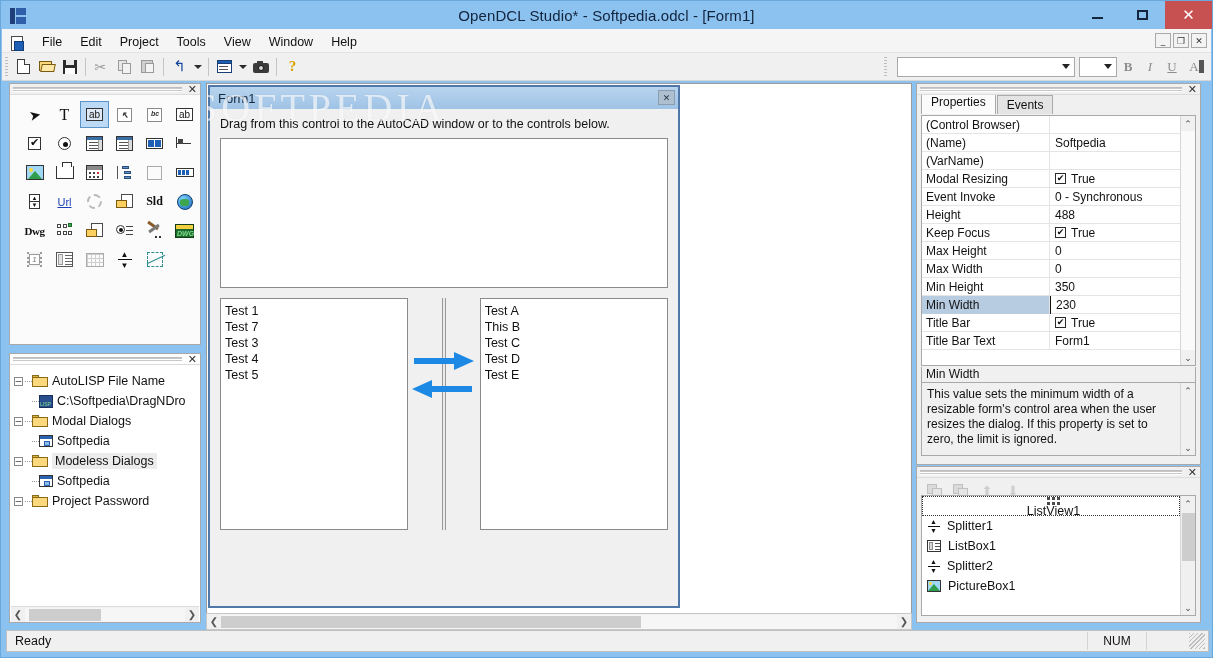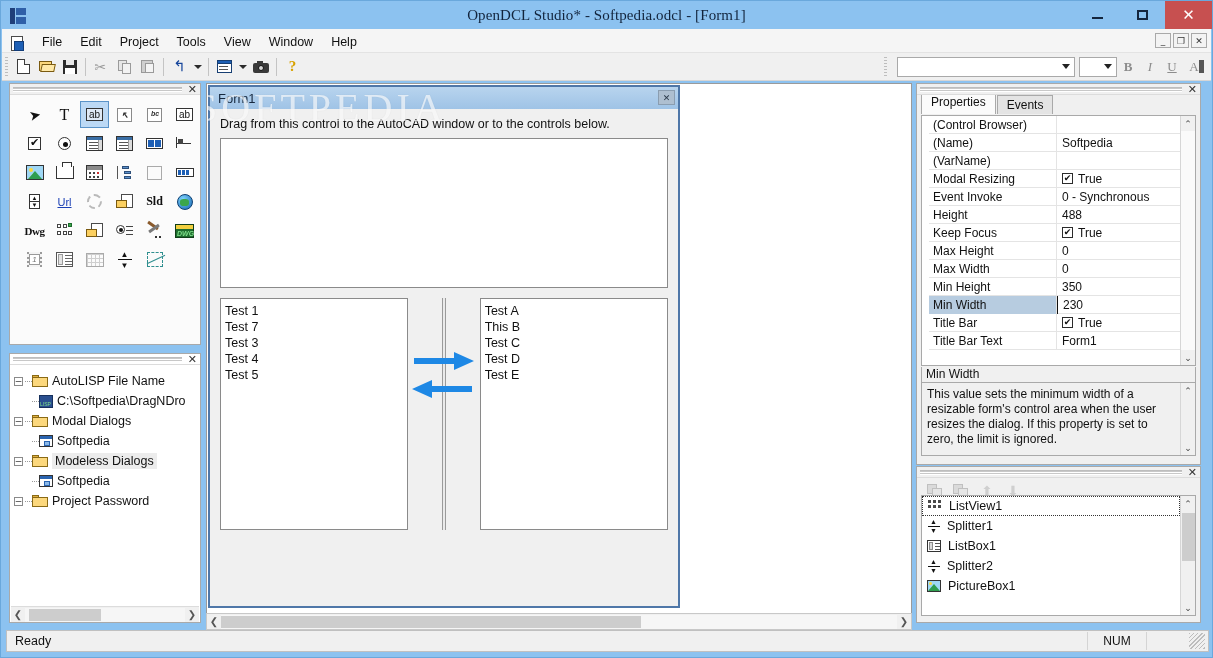--- a/index.html
+++ b/index.html
@@ -28,21 +28,20 @@
     width: 16px; height: 16px; margin-left: 9px; margin-top: 2px;
     position: relative; flex: none;
   }
   #app-icon .b1 { position:absolute; left:0; top:0; width:5px; height:16px; background:#1f3f7a; }
   #app-icon .b2 { position:absolute; left:6px; top:0; width:10px; height:7px; background:#2f5fa8; }
   #app-icon .b3 { position:absolute; left:6px; top:9px; width:10px; height:7px; background:#2f5fa8; }
   #title-text {
     position: absolute; left: 0; right: 0; text-align: center;
     font-size: 15px; color: #12243c; letter-spacing: .1px;
     pointer-events: none;
-    font-family: Liberation Serif, serif;
   }
   #win-btns { position: absolute; right: 0; top: 0; display: flex; height: 28px; }
   #win-btns .wb {
     width: 45px; height: 28px; display: flex; align-items: center; justify-content: center;
     color: #14263e; font-size: 13px; line-height: 1;
   }
   #win-btns .wb.close { background: #c75050; color: #fff; width: 47px; }
   .glyph-min { display:block; width:11px; height:2px; background:#14263e; margin-top:6px; }
   .glyph-max { display:block; width:11px; height:10px; border:2px solid #14263e; }
   .glyph-x { font-size: 15px; font-family:"DejaVu Sans", sans-serif; }
@@ -306,21 +305,21 @@
   #prop-tabs { display:flex; height:19px; padding-left:4px; background:#f0f0f0; align-items:flex-end; }
   .ptab {
     padding: 2px 9px 2px 9px; font-size:12px; color:#111;
     border:1px solid #a9a9a9; border-bottom:none; background:#e4e4e4; margin-right:1px;
   }
   .ptab.active { background:#fbfbfb; padding-bottom:5px; }
   #prop-grid {
     position:absolute; left:4px; right:4px; top:31px; height:251px;
     background:#fff; border:1px solid #a9a9a9; overflow:hidden; display:flex;
   }
-  #prop-rows { flex:1;padding-left:7px; }
+  #prop-rows { flex:1; }
   .prow { display:flex; height:18px; border-bottom:1px solid #e4e4e4; font-size:12px; color:#111; align-items:center; }
   .prow .k { width:128px; padding-left:4px; border-right:1px solid #e4e4e4; height:18px; line-height:18px; overflow:hidden; white-space:nowrap; }
   .prow .v { flex:1; padding-left:5px; height:18px; line-height:18px; display:flex; align-items:center; gap:5px; white-space:nowrap; overflow:hidden;}
   .prow.sel .k { background:#b7cce0; }
   .chk { width:11px;height:11px;border:1px solid #2b2b2b;background:#fff;display:inline-flex;align-items:center;justify-content:center;font-size:9px;line-height:9px; flex:none;}
   .vcursor { border-left:1px solid #111; padding-left:0px; margin-right:-1px; }
   #prop-vsb { width:15px; background:#f0f0f0; border-left:1px solid #d6d6d6; display:flex; flex-direction:column; align-items:center; }
   .vsb-arrow { width:15px;height:15px;display:flex;align-items:center;justify-content:center;font-size:9px;color:#444;font-family:"DejaVu Sans",sans-serif; }
   .vsb-track { flex:1; width:15px; background:#fafafa; }
   #prop-name-bar {
@@ -345,21 +344,21 @@
   .ct-ico { width:16px;height:14px;position:relative; }
   .ct-ico .p1 { position:absolute;left:0;top:0;width:10px;height:10px;background:#c9c9c9;border:1px solid #9a9a9a; }
   .ct-ico .p2 { position:absolute;left:5px;top:4px;width:10px;height:10px;background:#dedede;border:1px solid #9a9a9a; }
   .ct-arrow { font-size:14px;color:#b5b5b5;font-family:"DejaVu Sans",sans-serif; }
   #ctrl-list {
     position:absolute; left:4px; right:4px; top:28px; bottom:6px;
     background:#fff; border:1px solid #a9a9a9; display:flex; overflow:hidden;
   }
   #ctrl-items { flex:1; }
   .citem { display:flex; align-items:center; height:20px; padding-left:5px; font-size:12.5px; color:#111; gap:7px; }
-  .citem.focus { border:1px dotted #333; height:20px; }
+  .citem.focus { border:1px dotted #333; height:20px;flex-direction:column; }
   #ctrl-vsb { width:15px; background:#f0f0f0; border-left:1px solid #d6d6d6; display:flex;flex-direction:column;align-items:center; }
   #ctrl-vsb .thumb { width:13px; height:48px; background:#cdcdcd; margin-top:2px; }
   .ci-lv { width:14px;height:12px;position:relative; }
   .ci-lv i { position:absolute;width:3px;height:3px;background:#4a4a4a; }
   .ci-split { width:13px;height:14px;position:relative;display:flex;flex-direction:column;align-items:center;justify-content:space-between; }
   .ci-split .a { font-size:7px;line-height:5px;color:#111; }
   .ci-split .l { width:12px;height:1px;background:#111; }
   .ci-lb { width:14px;height:12px;border:1px solid #333;background:#fff;position:relative; }
   .ci-lb .c1 { position:absolute;left:1px;top:1px;width:4px;bottom:1px;background:#d8d8d8;border:1px solid #8a8a8a; }
   .ci-lb .r { position:absolute;left:7px;width:5px;height:1px;background:#555; }

